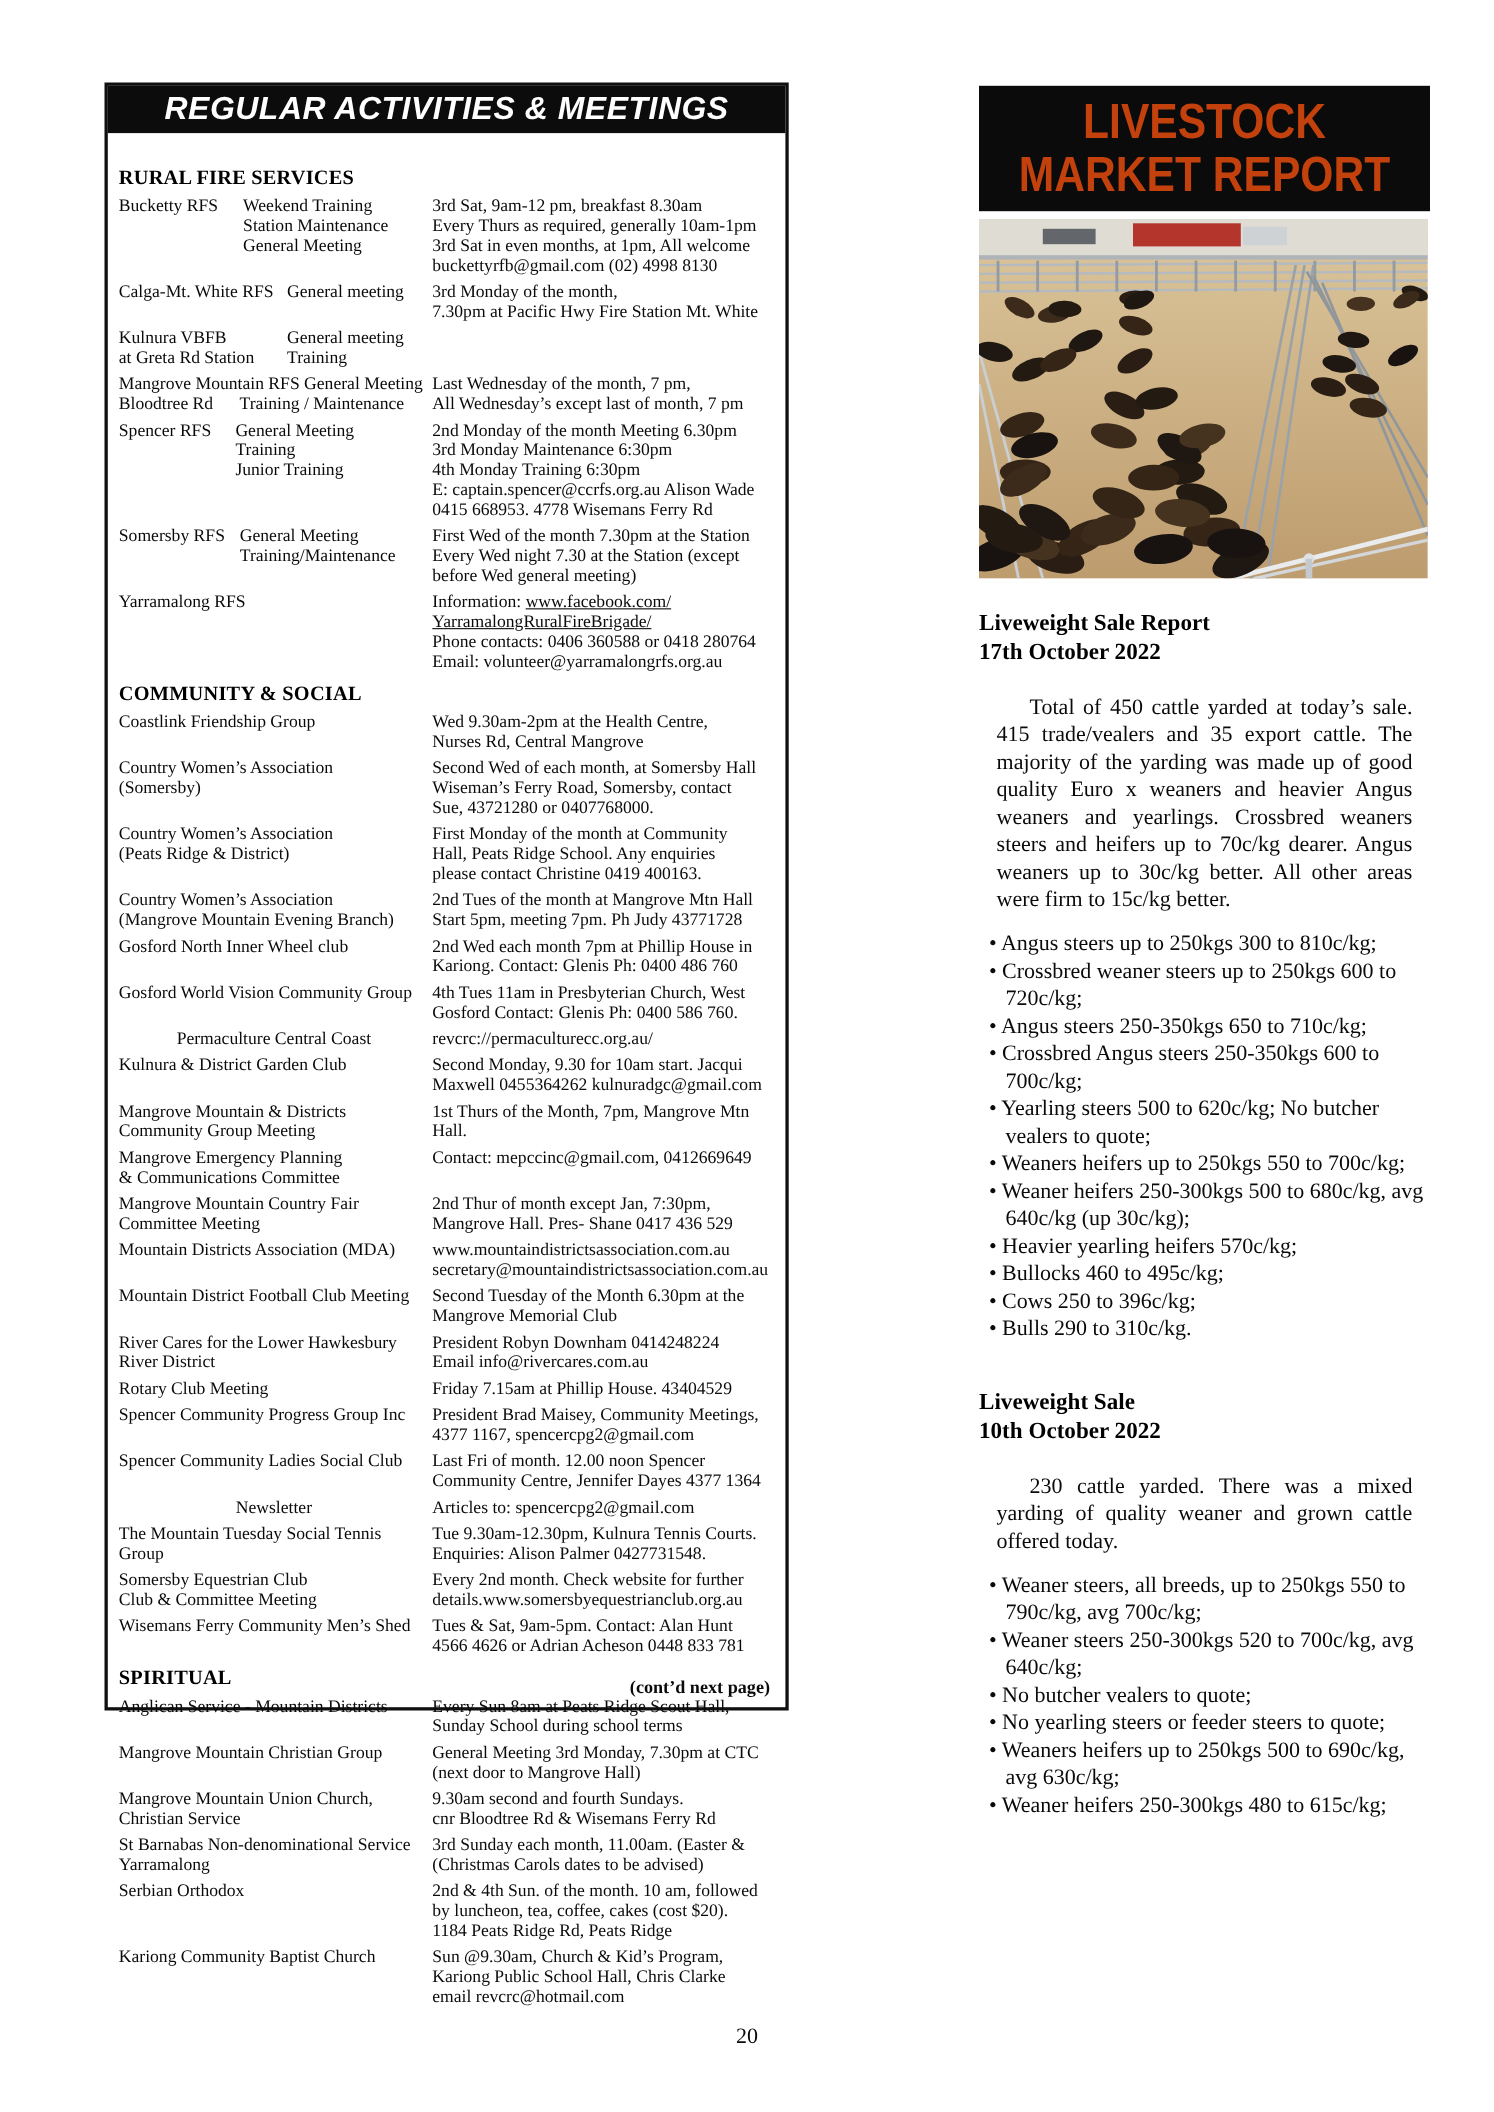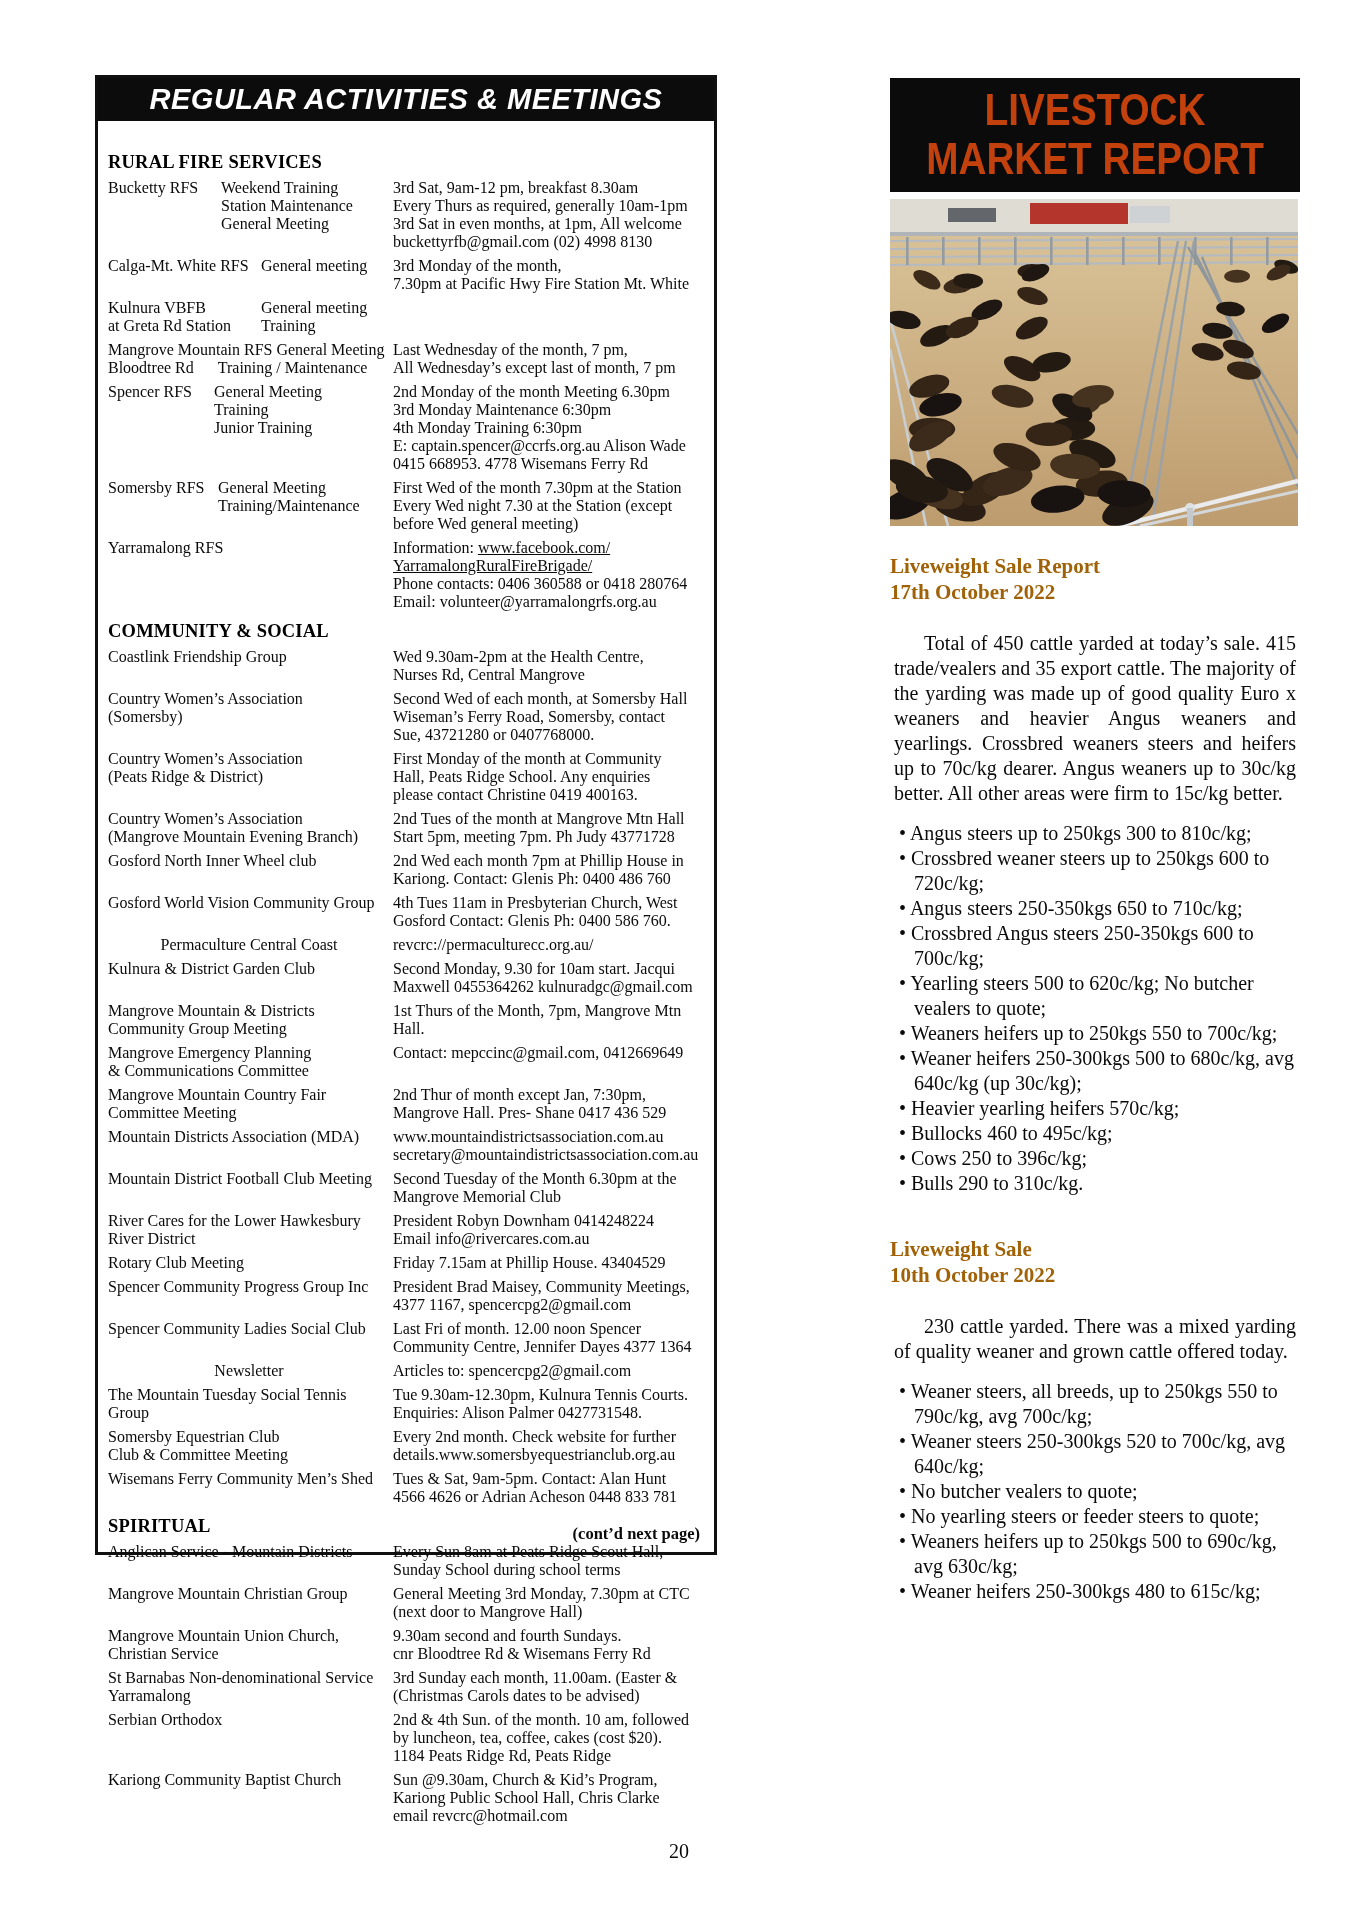--- a/index.html
+++ b/index.html
@@ -25,22 +25,22 @@
   .footer-note{position:absolute;right:14px;bottom:8px;font-weight:bold;font-size:16.5px;}
 
   
   .market{position:absolute;left:890px;top:78px;width:410px;}
   .mr-banner{background:#0b0b0b;color:#c2410c;text-align:center;padding:7px 0 9px;}
   .mr-banner .ln{display:block;font-family:"Liberation Sans",sans-serif;font-weight:bold;
         font-size:45px;line-height:49px;transform:scaleX(.86);white-space:nowrap;}
   .photo{margin-top:7px;width:408px;height:327px;display:block;}
   .mr-sec{margin-top:27px;}
   .mr-sec + .mr-sec{margin-top:40px;}
-  .mr-head{font-weight:bold;font-size:21px;line-height:26px;margin:0 0 26px;color:#a16207;}
-  .mr-para{font-size:20px;line-height:25px;text-align:justify;text-indent:30px;margin:0 4px 15px;}
+  .mr-head{font-weight:bold;font-size:21px;line-height:26px;margin:0 0 26px;color:#000000;}
+  .mr-para{font-size:20px;line-height:25px;text-align:justify;text-indent:30px;margin:0 16px 15px;}
   .mr-bullets{list-style:none;margin:0;padding:0;font-size:20px;line-height:25px;}
   .mr-bullets li{padding-left:24px;text-indent:-15px;}
   .mr-bullets li::before{content:"• ";}
 
   .pageno{position:absolute;top:1840px;left:0;width:100%;text-align:center;font-size:20px;}
 </style>
 </head>
 <body>
 
 <div class="page">

